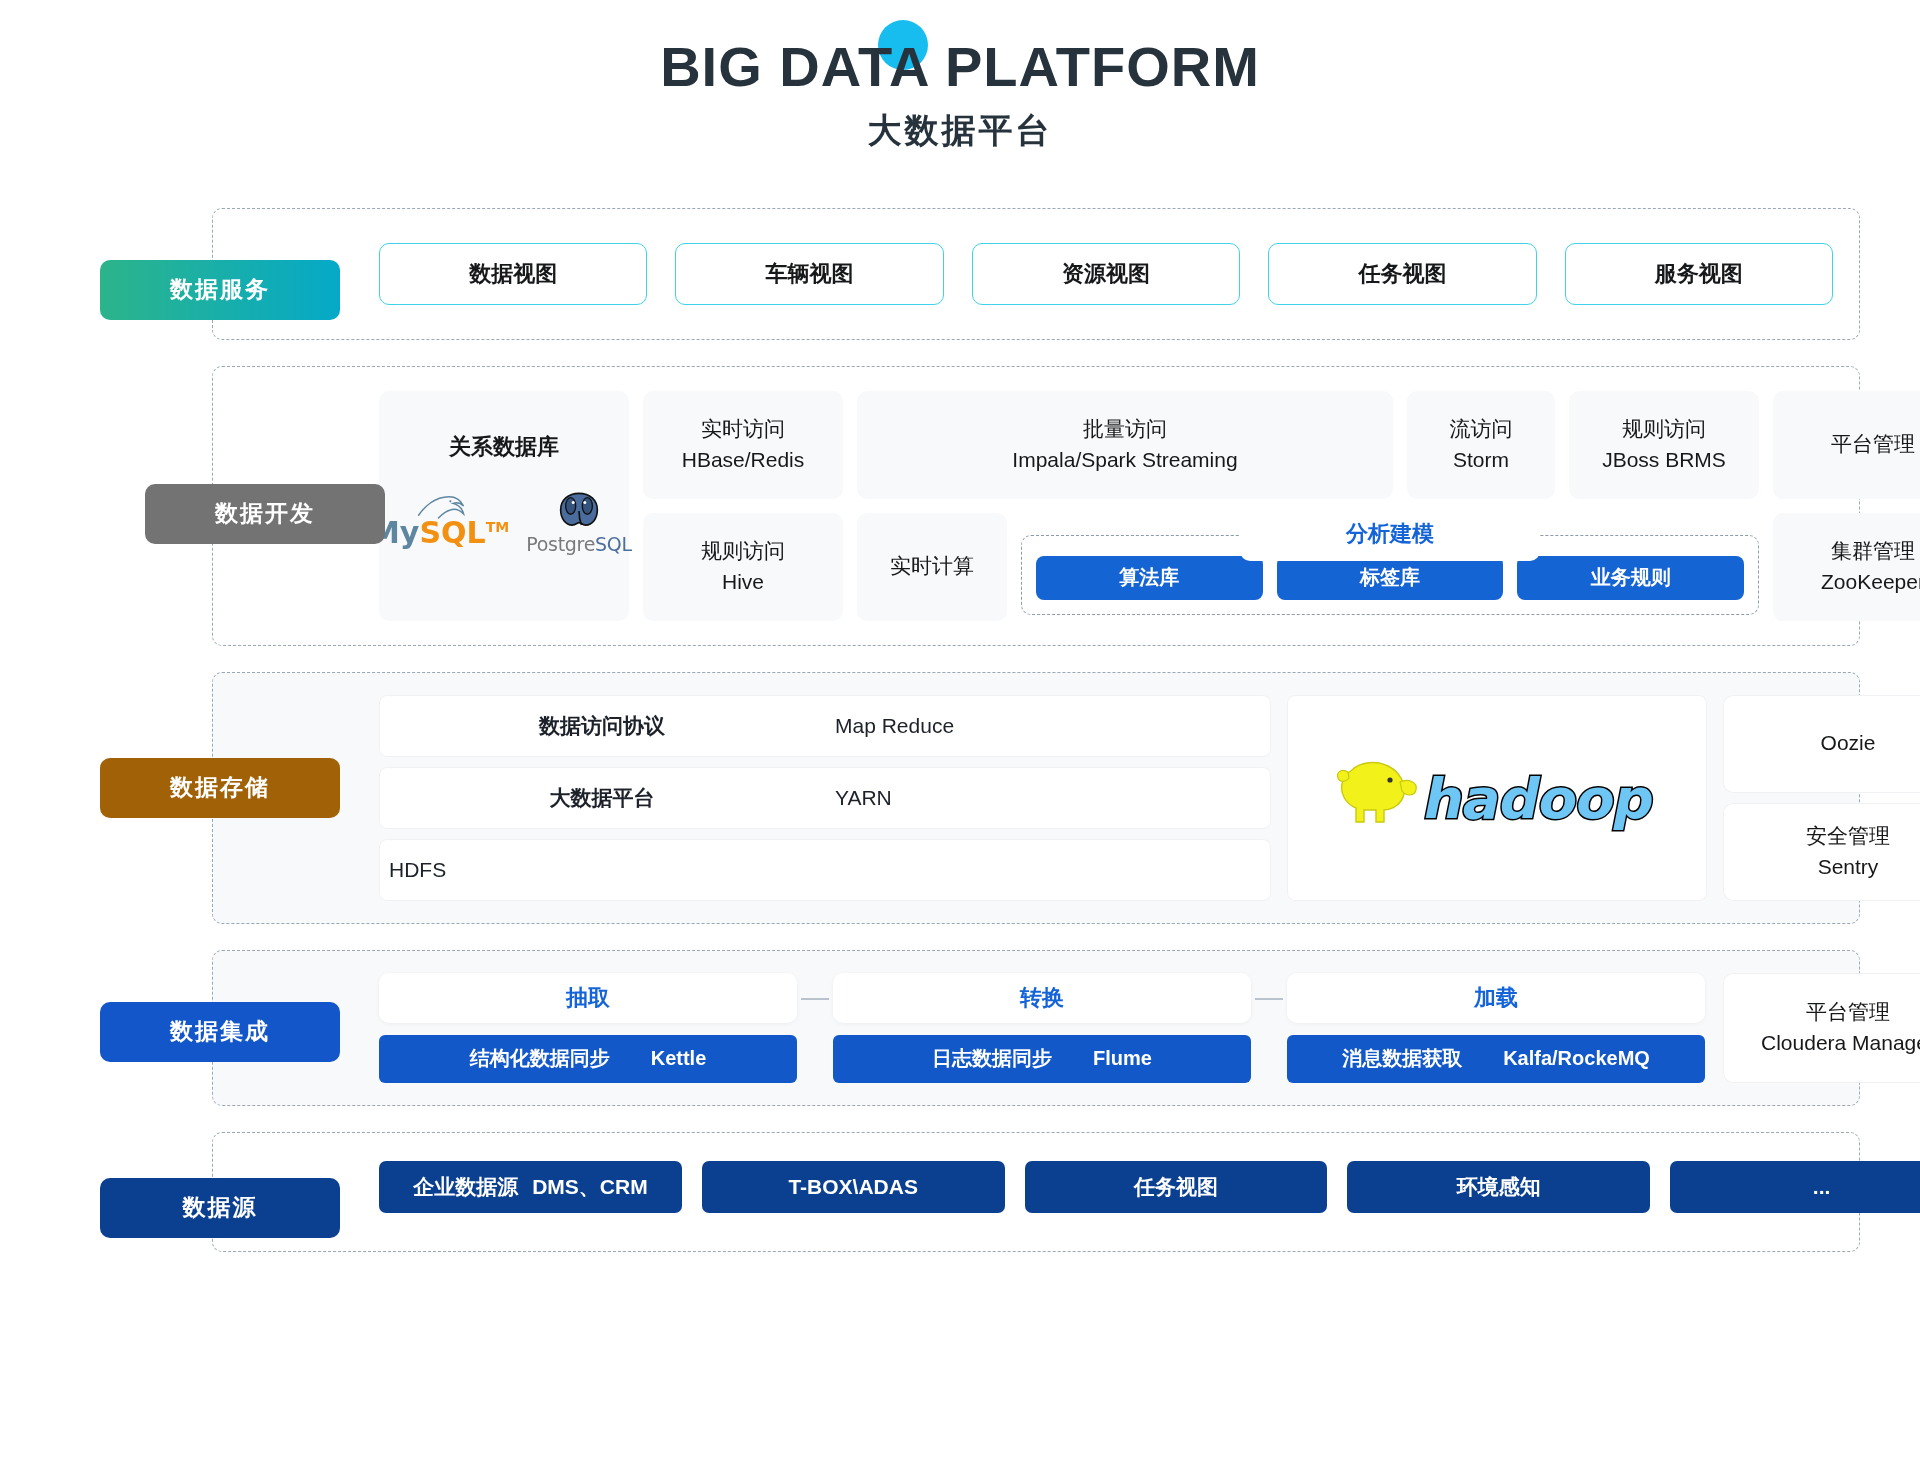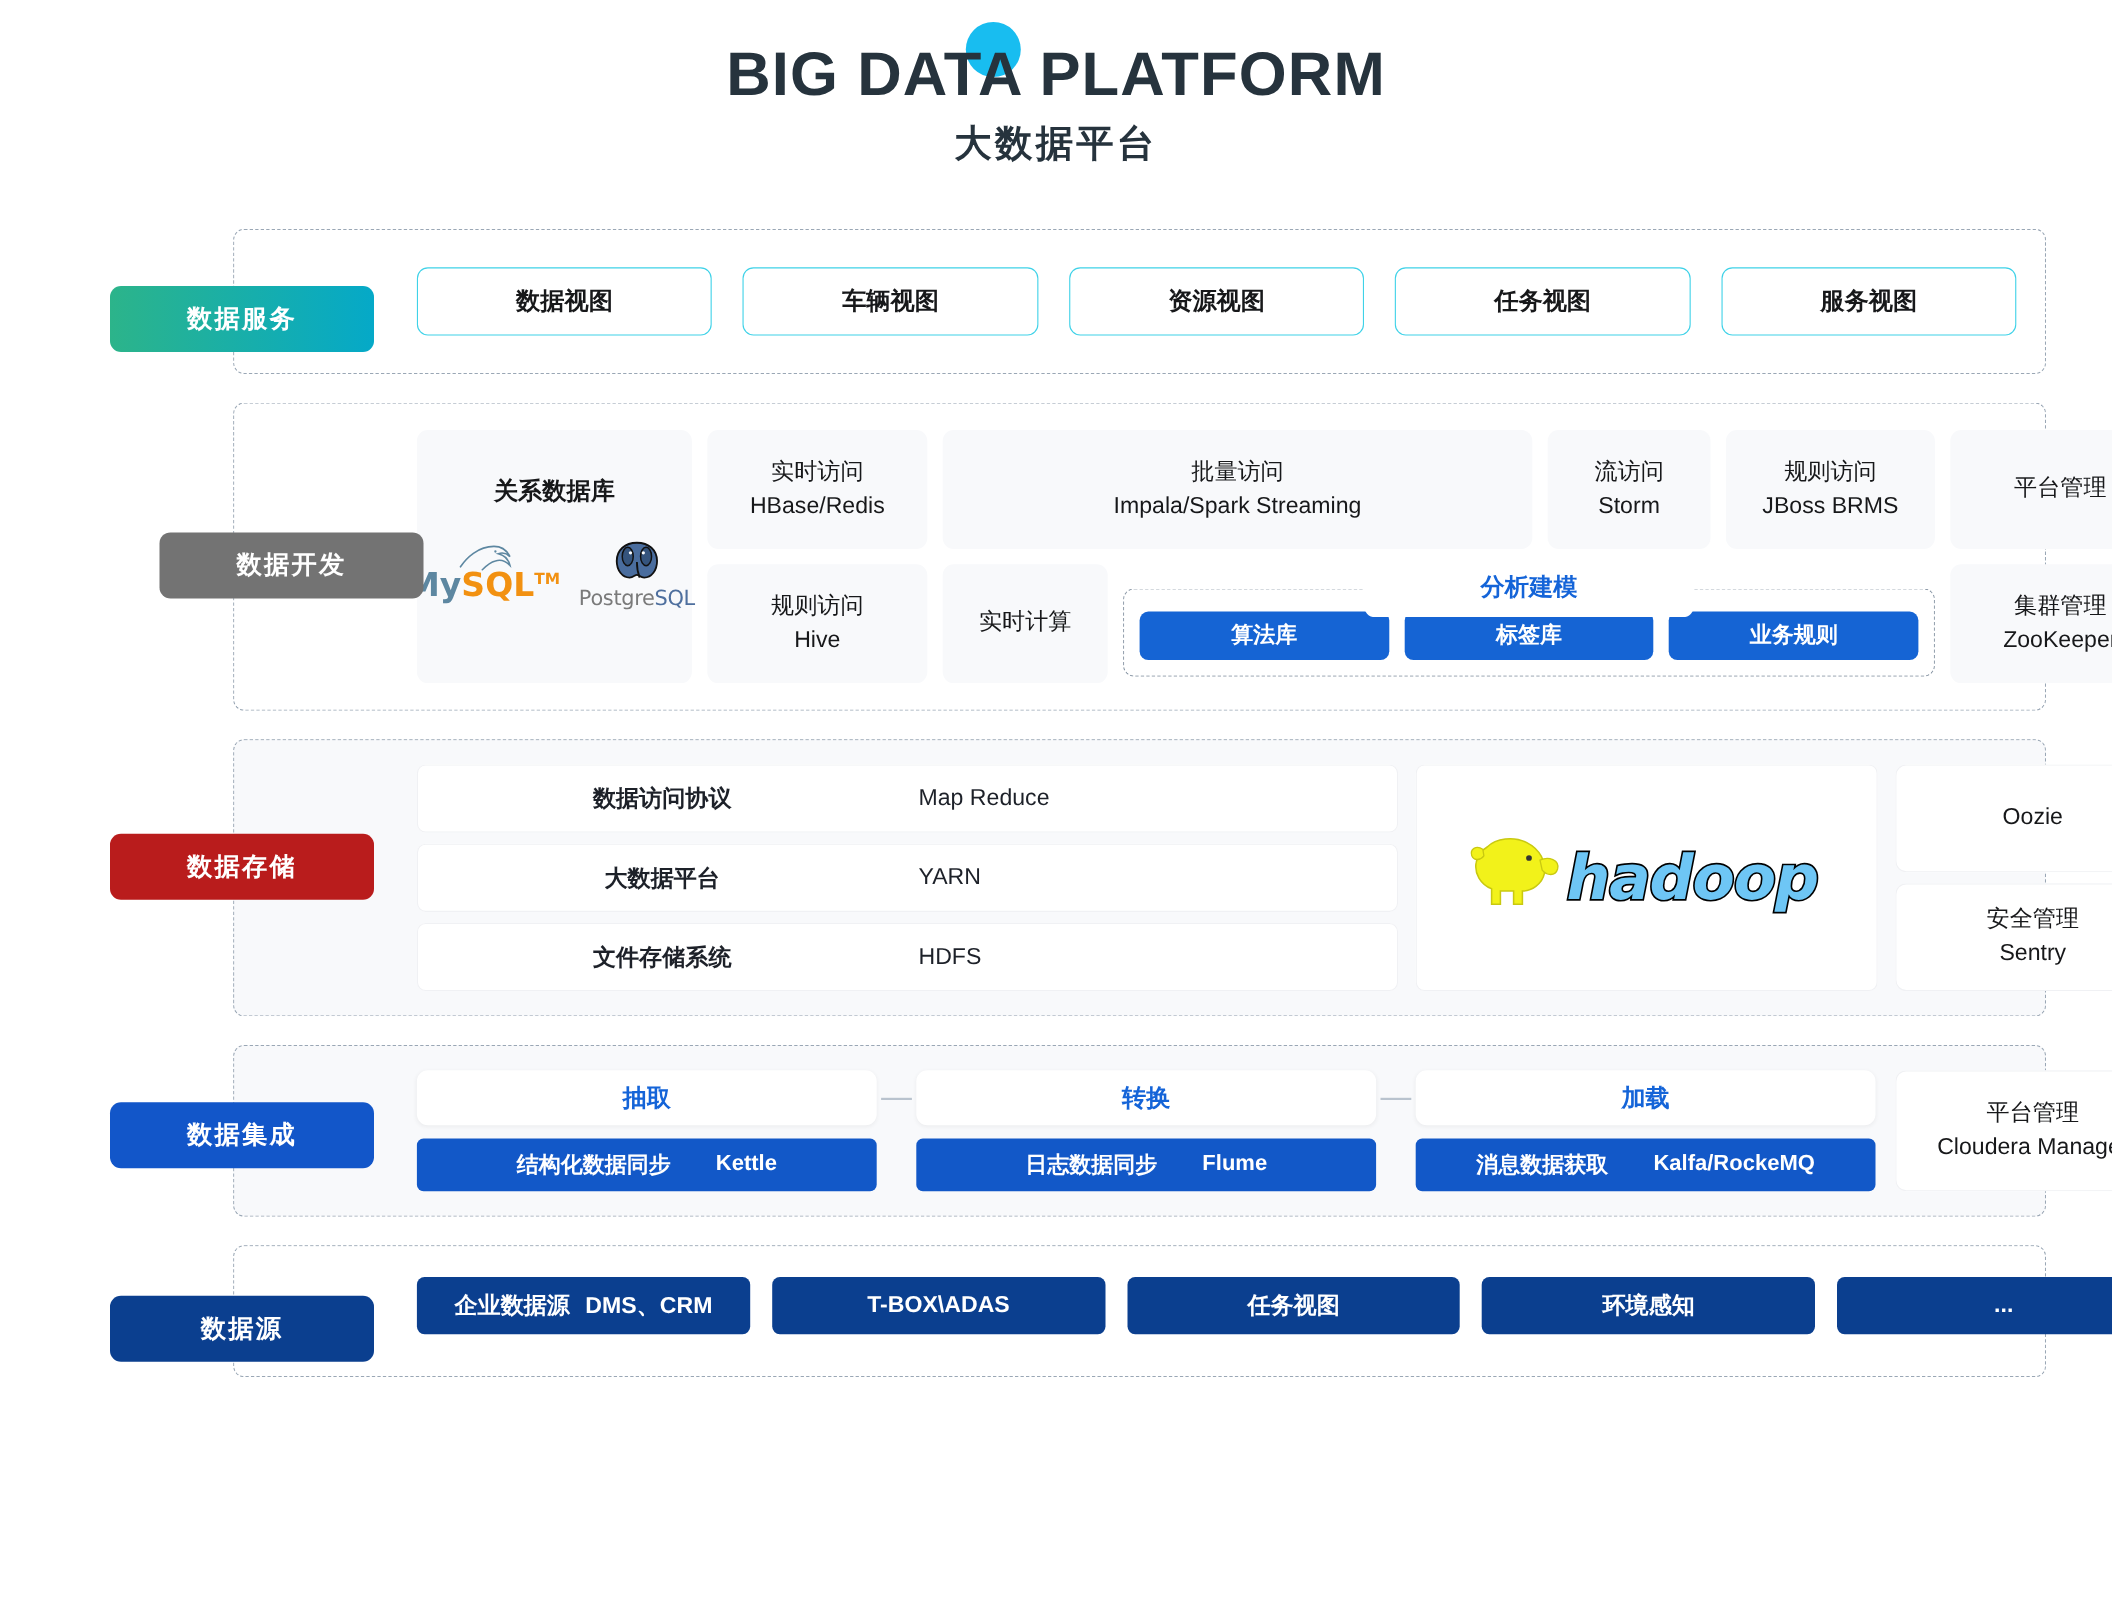--- a/index.html
+++ b/index.html
@@ -287,34 +287,33 @@
             <div>集群管理</div>
             <div class="l2">ZooKeeper</div>
           </div>
         </div>
 
       </div>
     </div>
   </div>
 
   <div class="band-wrap">
-    <div class="band-label" style="top:86px;background:#b91c1c;">数据存储</div>
+    <div class="band-label" style="top:86px;background:#a16207;">数据存储</div>
     <div class="band" style="padding:22px 26px;background:#f8f9fb;">
       <div class="store-grid" style="margin-left:140px;">
         <div class="store-rows">
           <div class="store-row">
             <div class="k">数据访问协议</div>
             <div class="v">Map Reduce</div>
           </div>
           <div class="store-row">
             <div class="k">大数据平台</div>
             <div class="v">YARN</div>
           </div>
           <div class="store-row">
-            <div class="k">文件存储系统</div>
             <div class="v">HDFS</div>
           </div>
         </div>
 
         <div class="hadoop-card">
           <div class="hadoop-logo">
             <svg viewBox="0 0 92 72" style="position:absolute;left:0;top:4px;width:92px;height:72px;">
               <path d="M20 14 C28 6 44 4 56 10 C68 16 74 28 72 38 C70 48 60 54 52 54 L52 66 L44 66 L44 54 L32 54 L32 66 L24 66 L24 52 C14 48 8 38 10 28 C11 22 15 17 20 14 Z" fill="#f2f21a" stroke="#c9c910" stroke-width="1.4"></path>
               <path d="M16 16 C10 12 4 16 6 22 C8 27 14 26 17 22 Z" fill="#f2f21a" stroke="#c9c910" stroke-width="1.2"></path>
               <path d="M68 26 C76 22 86 26 84 34 C82 41 74 40 70 35 Z" fill="#f2f21a" stroke="#c9c910" stroke-width="1.2"></path>

